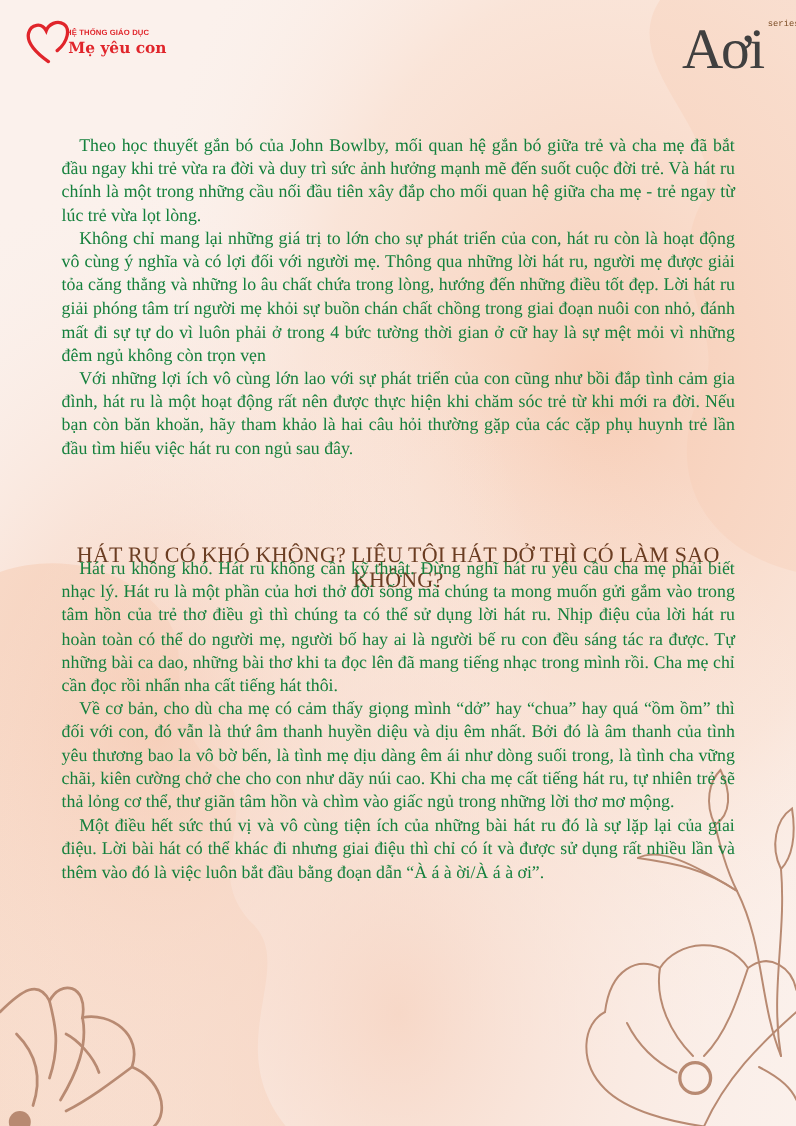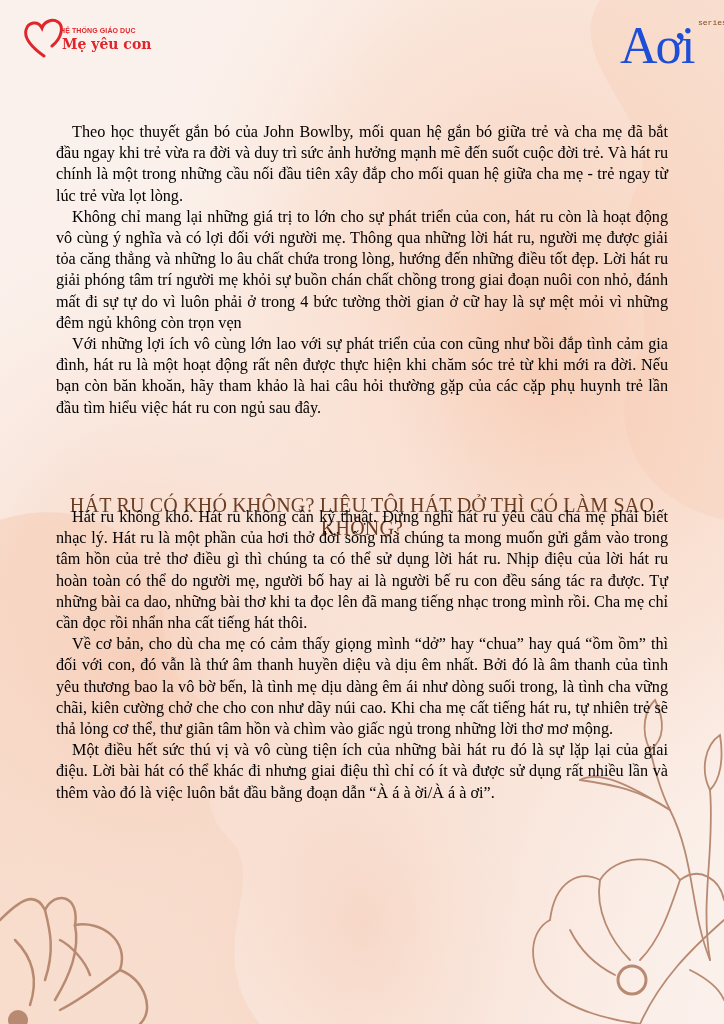--- a/index.html
+++ b/index.html
@@ -8,22 +8,22 @@
     background:#fbf1ec;
     font-family:"DejaVu Serif", serif;
   }
   .bg { position:absolute; inset:0; z-index:0; }
   .logo-left { position:absolute; left:22px; top:18px; width:140px; height:40px; z-index:2; }
   .logo-left .heart { position:absolute; left:0; top:0; width:44px; height:42px; }
   .logo-left .sys { position:absolute; left:38px; top:9px; font-family:"Liberation Sans", sans-serif; font-weight:bold; font-size:7px; color:#e0252b; letter-spacing:0.1px; white-space:nowrap; }
   .logo-left .brand { position:absolute; left:40px; top:18px; font-family:"DejaVu Serif", serif; font-weight:bold; font-size:14px; color:#e0252b; white-space:nowrap; }
   .logo-right { position:absolute; left:616px; top:6px; width:90px; height:70px; z-index:2; color:#7a4a22; }
   .logo-right .series { position:absolute; left:42px; top:12px; font-size:8px; font-family:Liberation Mono, monospace; color:#7a4a22;padding-left:40px; }
-  .logo-right .mark { position:absolute; left:4px; top:14px; font-family:"Liberation Serif", serif; font-size:52px; line-height:52px; color:#1d4ed8; letter-spacing:-2px; }
-  .content { position:absolute; left:56px; top:122px; width:612px; z-index:3; color:#000000; font-family:"Liberation Serif", serif; font-size:16.2px; line-height:21.2px; text-align:justify; }
+  .logo-right .mark { position:absolute; left:4px; top:14px; font-family:"Liberation Serif", serif; font-size:52px; line-height:52px; color:#404040; letter-spacing:-2px; }
+  .content { position:absolute; left:56px; top:122px; width:612px; z-index:3; color:#15803d; font-family:"Liberation Serif", serif; font-size:16.2px; line-height:21.2px; text-align:justify; }
   .content p { margin:0; text-indent:16px; }
   .heading { position:absolute; left:56px; top:494px; width:612px; z-index:3; text-align:center; font-family:"Liberation Serif", serif; font-size:20px; color:#6b3d22; letter-spacing:0.2px; }
   .content2 { top:507px; }
   .flower { position:absolute; z-index:1; }
 </style>
 </head>
 <body>
 
 <svg class="bg" width="724" height="1024" viewBox="0 0 724 1024">
   <defs>

